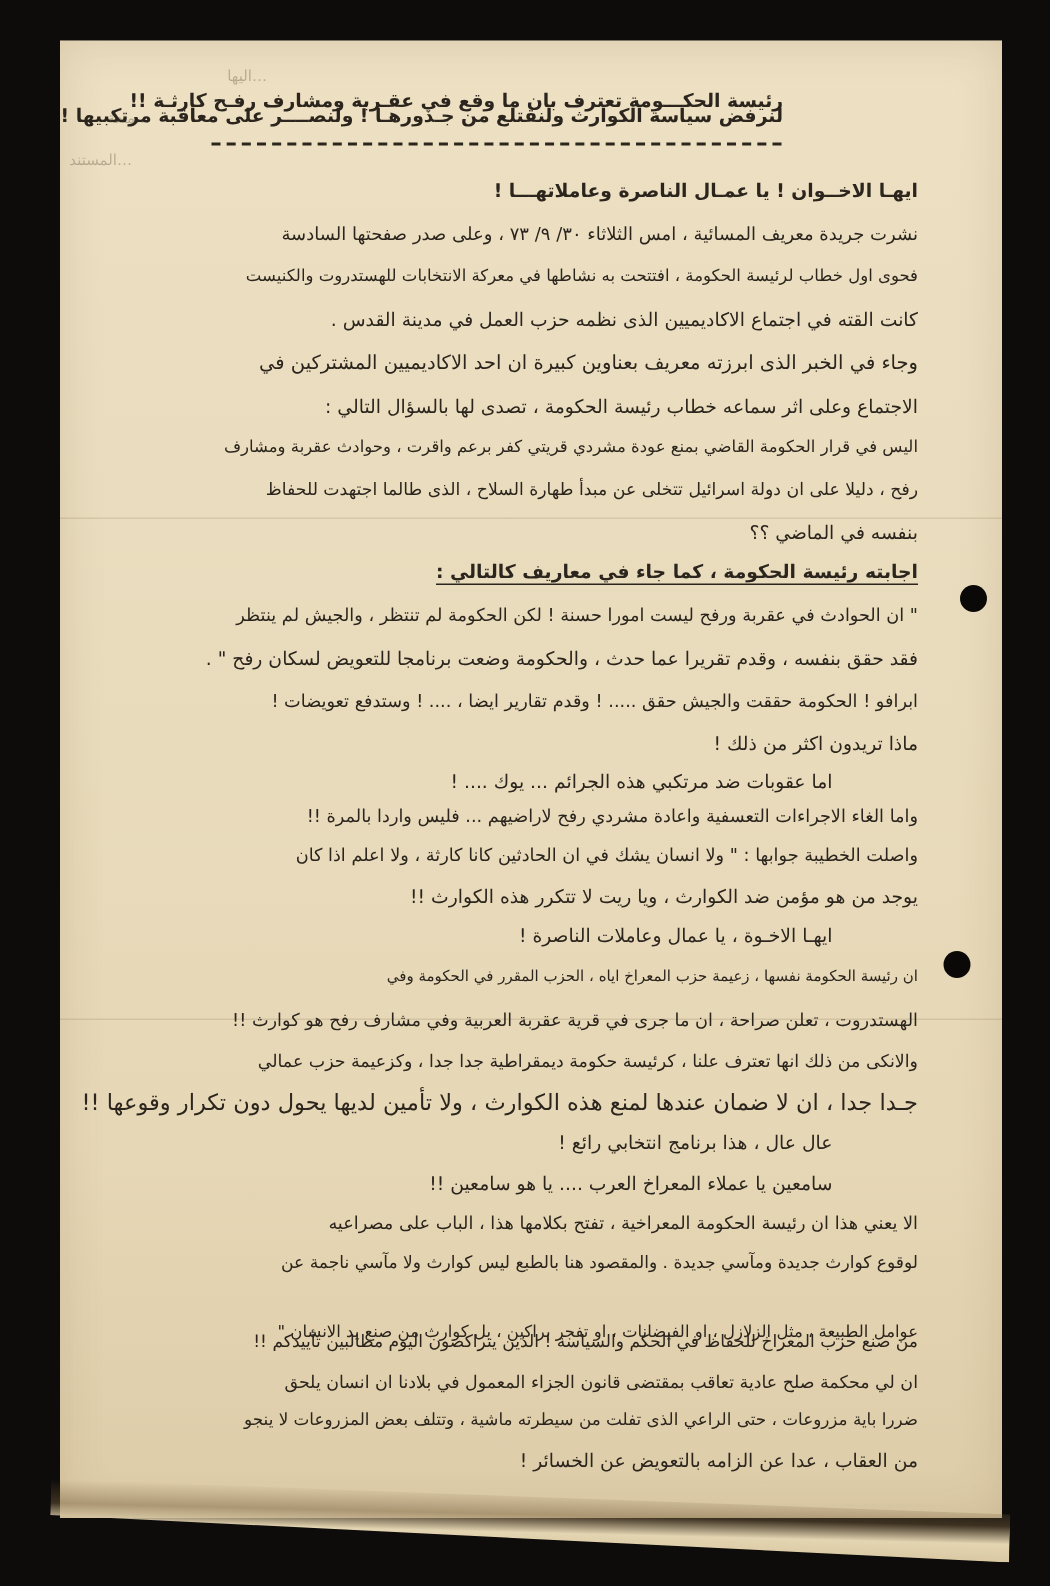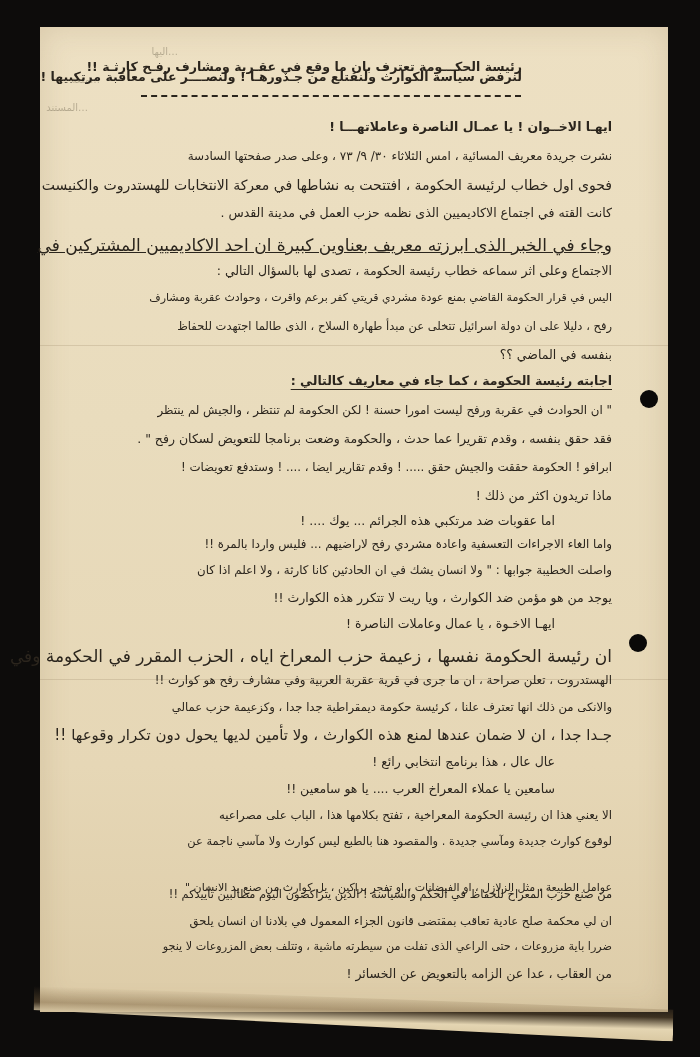--- a/index.html
+++ b/index.html
@@ -48,24 +48,24 @@
 <div class="line faint" style="right:600px; top:74px;">…متعة</div>
 <div class="line faint" style="right:612px; top:102px;">…المستند</div>
 
 <div class="line bold" style="right:178px; top:59px; font-size:12.5px;">رئيسة الحكـــومة تعترف بان ما وقع في عقـربة ومشارف رفـح كارثـة !!</div>
 <div class="line bold" style="right:178px; top:69px; font-size:12.5px;">لنرفض سياسة الكوارث ولنقتلع من جـذورهـا ! ولنصــــر على معاقبة مرتكبيها !</div>
 <div class="dashes" style="left:141px; width:380px; top:95px;"></div>
 
 <div class="line bold" style="right:88px; top:119px;">ايهـا الاخــوان ! يا عمـال الناصرة وعاملاتهـــا !</div>
 
 <div class="line" style="right:88px; top:149px; font-size:12px;">نشرت جريدة معريف المسائية ، امس الثلاثاء ٣٠/ ٩/ ٧٣ ، وعلى صدر صفحتها السادسة</div>
-<div class="line" style="right:88px; top:177px; font-size:14px;">فحوى اول خطاب لرئيسة الحكومة ، افتتحت به نشاطها في معركة الانتخابات للهستدروت والكنيست</div>
+<div class="line" style="right:88px; top:177px; font-size:11px;">فحوى اول خطاب لرئيسة الحكومة ، افتتحت به نشاطها في معركة الانتخابات للهستدروت والكنيست</div>
 <div class="line" style="right:88px; top:205px;">كانت القته في اجتماع الاكاديميين الذى نظمه حزب العمل في مدينة القدس .</div>
 
-<div class="line" style="right:88px; top:235px; font-size:17px;text-decoration:underline;">وجاء في الخبر الذى ابرزته معريف بعناوين كبيرة ان احد الاكاديميين المشتركين في</div>
+<div class="line" style="right:88px; top:235px; font-size:13px;">وجاء في الخبر الذى ابرزته معريف بعناوين كبيرة ان احد الاكاديميين المشتركين في</div>
 <div class="line" style="right:88px; top:263px;">الاجتماع وعلى اثر سماعه خطاب رئيسة الحكومة ، تصدى لها بالسؤال التالي :</div>
 <div class="line" style="right:88px; top:291px; font-size:11px;">اليس في قرار الحكومة القاضي بمنع عودة مشردي قريتي كفر برعم واقرت ، وحوادث عقربة ومشارف</div>
 <div class="line" style="right:88px; top:319px; font-size:11.5px;">رفح ، دليلا على ان دولة اسرائيل تتخلى عن مبدأ طهارة السلاح ، الذى طالما اجتهدت للحفاظ</div>
 <div class="line" style="right:88px; top:347px;">بنفسه في الماضي ؟؟</div>
 
 <div class="line bold underline" style="right:88px; top:373px;">اجابته رئيسة الحكومة ، كما جاء في معاريف كالتالي :</div>
 
 <div class="line" style="right:88px; top:403px; font-size:11.8px;">" ان الحوادث في عقربة ورفح ليست امورا حسنة ! لكن الحكومة لم تنتظر ، والجيش لم ينتظر</div>
 <div class="line" style="right:88px; top:431px;">فقد حقق بنفسه ، وقدم تقريرا عما حدث ، والحكومة وضعت برنامجا للتعويض لسكان رفح " .</div>
 
@@ -73,21 +73,21 @@
 <div class="line" style="right:88px; top:488px;">ماذا تريدون اكثر من ذلك !</div>
 
 <div class="line" style="right:145px; top:513px;">اما عقوبات ضد مرتكبي هذه الجرائم ... يوك .... !</div>
 
 <div class="line" style="right:88px; top:537px; font-size:11.8px;">واما الغاء الاجراءات التعسفية واعادة مشردي رفح لاراضيهم ... فليس واردا بالمرة !!</div>
 <div class="line" style="right:88px; top:563px; font-size:11.8px;">واصلت الخطيبة جوابها : " ولا انسان يشك في ان الحادثين كانا كارثة ، ولا اعلم اذا كان</div>
 <div class="line" style="right:88px; top:590px;">يوجد من هو مؤمن ضد الكوارث ، ويا ريت لا تتكرر هذه الكوارث !!</div>
 
 <div class="line" style="right:145px; top:616px;">ايهـا الاخـوة ، يا عمال وعاملات الناصرة !</div>
 
-<div class="line" style="right:88px; top:646px; font-size:17px;">ان رئيسة الحكومة نفسها ، زعيمة حزب المعراخ اياه ، الحزب المقرر في الحكومة وفي</div>
+<div class="line" style="right:88px; top:646px; font-size:10px;">ان رئيسة الحكومة نفسها ، زعيمة حزب المعراخ اياه ، الحزب المقرر في الحكومة وفي</div>
 <div class="line" style="right:88px; top:673px; font-size:11.8px;">الهستدروت ، تعلن صراحة ، ان ما جرى في قرية عقربة العربية وفي مشارف رفح هو كوارث !!</div>
 <div class="line" style="right:88px; top:700px; font-size:11.6px;">والانكى من ذلك انها تعترف علنا ، كرئيسة حكومة ديمقراطية جدا جدا ، وكزعيمة حزب عمالي</div>
 <div class="line" style="right:88px; top:726px; font-size:15px;">جـدا جدا ، ان لا ضمان عندها لمنع هذه الكوارث ، ولا تأمين لديها يحول دون تكرار وقوعها !!</div>
 
 <div class="line" style="right:145px; top:754px;">عال عال ، هذا برنامج انتخابي رائع !</div>
 <div class="line" style="right:145px; top:781px;">سامعين يا عملاء المعراخ العرب .... يا هو سامعين !!</div>
 
 <div class="line" style="right:88px; top:808px; font-size:11.8px;">الا يعني هذا ان رئيسة الحكومة المعراخية ، تفتح بكلامها هذا ، الباب على مصراعيه</div>
 <div class="line" style="right:88px; top:834px; font-size:11.4px;">لوقوع كوارث جديدة ومآسي جديدة . والمقصود هنا بالطبع ليس كوارث ولا مآسي ناجمة عن</div>
 <div class="line" style="right:88px; top:861px; font-size:11px;margin-top:20px;">عوامل الطبيعة ، مثل الزلازل ، او الفيضانات ، او تفجر براكين ، بل كوارث من صنع يد الانسان "</div>

